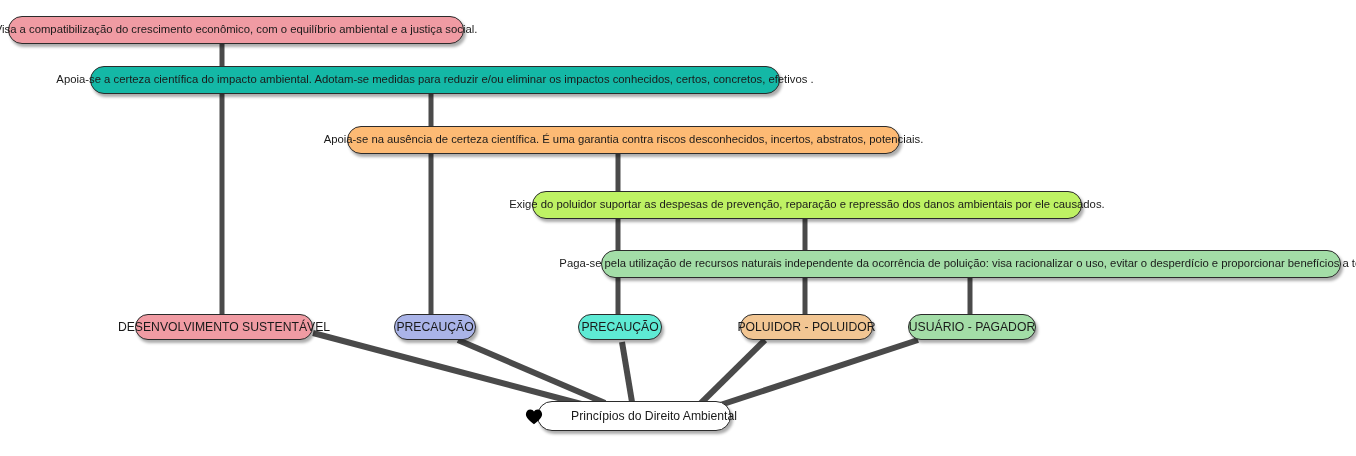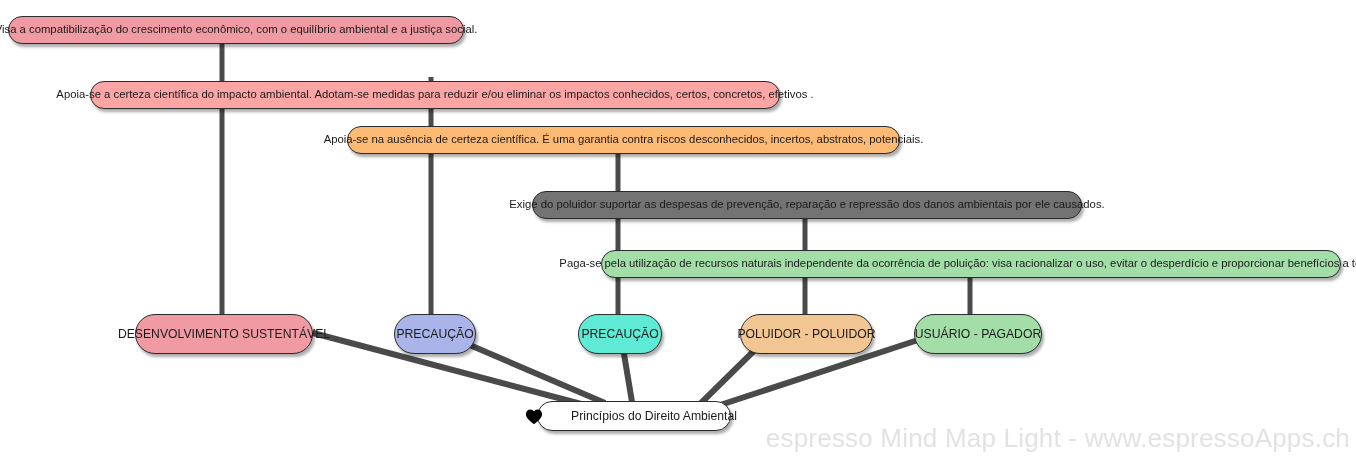--- a/index.html
+++ b/index.html
@@ -44,21 +44,21 @@
     display: block;
     line-height: 1;
     padding: 0 2px;
   }
   .branch {
     height: 28px;
     font-size: 11.3px;
     padding: 0 14px;
   }
   .leaf {
-    height: 40px;
+    height: 26px;
     font-size: 12.2px;
     padding: 0 16px;
   }
   .root {
     height: 30px;
     font-size: 12.2px;
     padding: 0 14px 0 10px;
     background: #ffffff;
     border-width: 1.7px;
     gap: 7px;
@@ -103,54 +103,53 @@
         <line x1="622" y1="342" x2="632" y2="402" stroke="#4a4a4a" stroke-width="6" stroke-linecap="butt"></line>
         <line x1="765" y1="340" x2="700" y2="404" stroke="#4a4a4a" stroke-width="6" stroke-linecap="butt"></line>
         <line x1="918" y1="340" x2="705" y2="410" stroke="#4a4a4a" stroke-width="6" stroke-linecap="butt"></line>
       </g>
   </svg>
 
   <div id="branch-layer">
       <div class="node branch" style="left: 8px; top: 16px; width: 456px; background: rgb(240, 155, 163);">
         <span class="label">Visa a compatibilização do crescimento econômico, com o equilíbrio ambiental e a justiça social.</span>
       </div>
-      <div class="node branch" style="left: 90px; top: 81px; width: 690px; background: #fca5a5;">
+      <div class="node branch" style="left: 90px; top: 66px; width: 690px; background: #14b8a6;">
         <span class="label">Apoia-se a certeza científica do impacto ambiental. Adotam-se medidas para reduzir e/ou eliminar os impactos conhecidos, certos, concretos, efetivos .</span>
       </div>
       <div class="node branch" style="left: 347px; top: 126px; width: 553px; background: #fdba74;">
         <span class="label">Apoia-se na ausência de certeza científica. É uma garantia contra riscos desconhecidos, incertos, abstratos,  potenciais.</span>
       </div>
-      <div class="node branch" style="left: 532px; top: 191px; width: 550px; background: #737373;">
+      <div class="node branch" style="left: 532px; top: 191px; width: 550px; background: #bef264;">
         <span class="label">Exige do poluidor suportar as despesas de prevenção, reparação e repressão dos  danos ambientais por ele causados.</span>
       </div>
       <div class="node branch" style="left: 601px; top: 250px; width: 740px; background: rgb(163, 221, 167);">
         <span class="label">Paga-se pela utilização de recursos naturais independente da ocorrência de poluição: visa racionalizar o uso, evitar o desperdício e proporcionar benefícios a todos.</span>
       </div>
     </div>
   <div id="leaf-layer">
       <div class="node leaf" style="left: 135px; top: 314px; width: 178px; background: rgb(240, 155, 163);">
         <span class="label">DESENVOLVIMENTO SUSTENTÁVEL</span>
       </div>
       <div class="node leaf" style="left: 394px; top: 314px; width: 82px; background: rgb(170, 180, 232);">
         <span class="label">PRECAUÇÃO</span>
       </div>
       <div class="node leaf" style="left: 578px; top: 314px; width: 84px; background: #5eead4;">
         <span class="label">PRECAUÇÃO</span>
       </div>
       <div class="node leaf" style="left: 740px; top: 314px; width: 133px; background: rgb(242, 198, 147);">
         <span class="label">POLUIDOR - POLUIDOR</span>
       </div>
-      <div class="node leaf" style="left: 908px; top: 314px; width: 128px; background: rgb(163, 221, 167); margin-left: 6px;">
+      <div class="node leaf" style="left: 908px; top: 314px; width: 128px; background: rgb(163, 221, 167);">
         <span class="label">USUÁRIO - PAGADOR</span>
       </div>
     </div>
 
   <div class="node root" id="root-node" style="left: 537px; top: 401px; width: 194px; background: rgb(255, 255, 255); gap: 26px;">
     <span class="heart-icon">
       <svg viewBox="0 0 24 22" width="18" height="17" xmlns="http://www.w3.org/2000/svg">
         <path d="M12 21.3C6.2 16.8 1.2 12.9 1.2 8.1 1.2 4.4 3.9 1.7 7.3 1.7c2 0 3.8 1 4.7 2.6.9-1.6 2.7-2.6 4.7-2.6 3.4 0 6.1 2.7 6.1 6.4 0 4.8-5 8.7-10.8 13.2z" fill="#000000"></path>
       </svg>
     </span>
     <span class="label">Princípios do Direito Ambiental</span>
   </div>
 
-  <div class="watermark">espresso Mind Map Light - www.espressoApps.ch</div>
 </div>
 
 </body></html>

